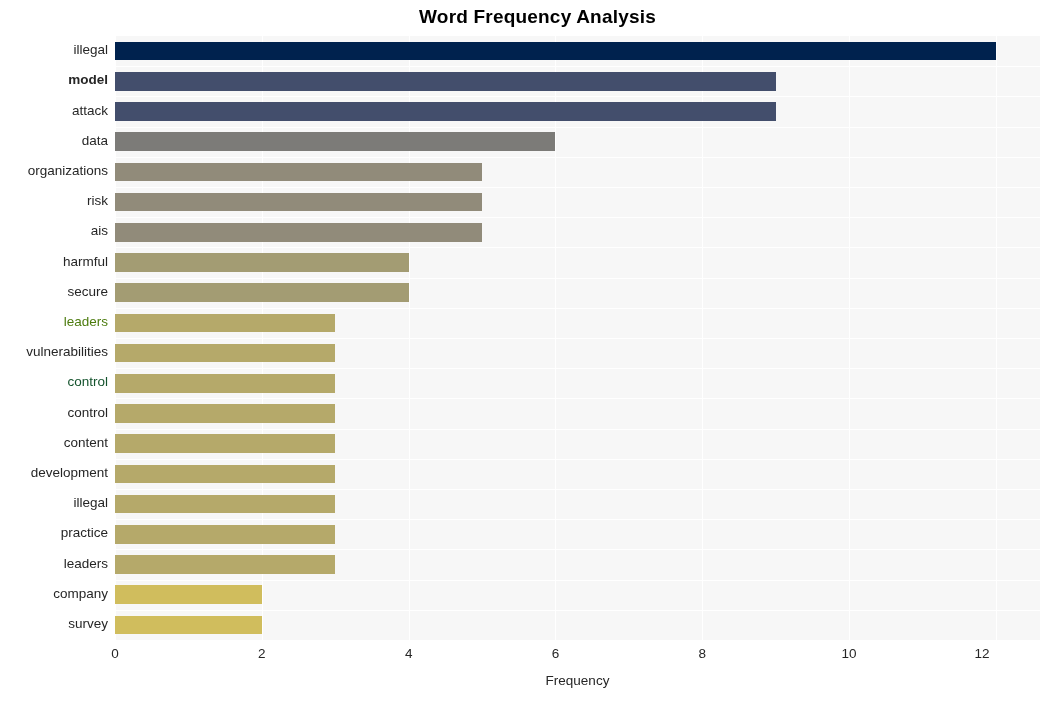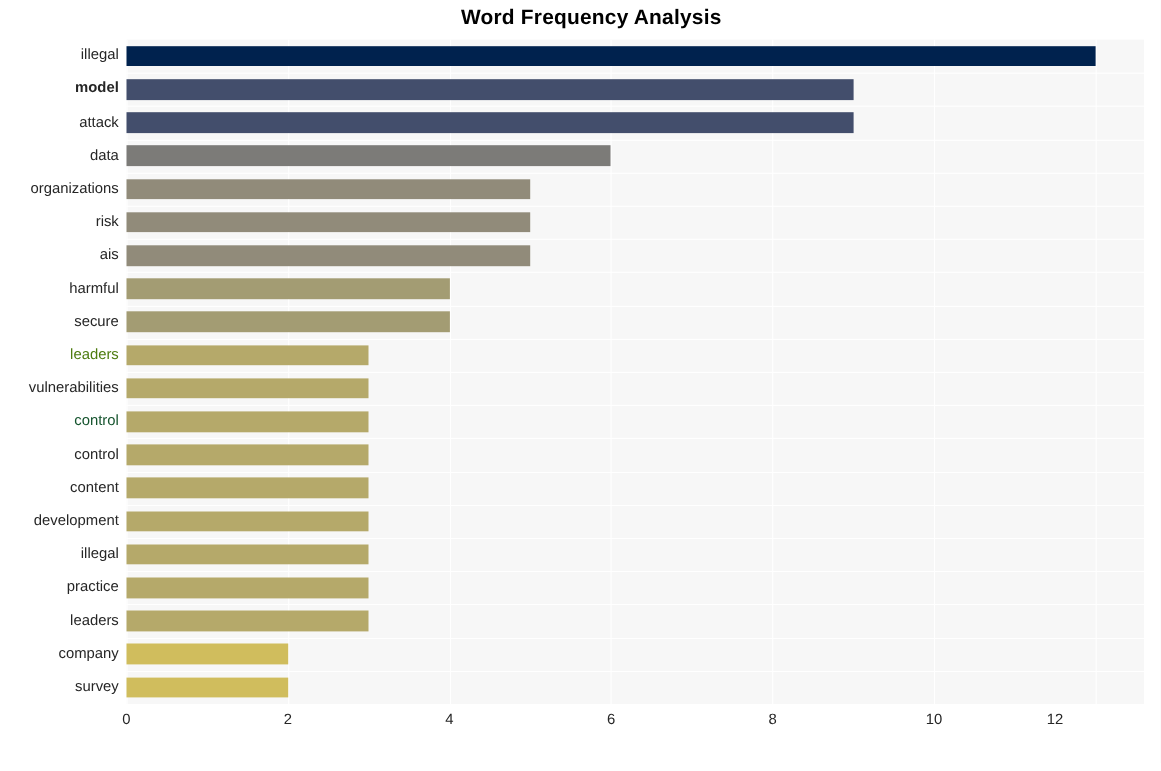--- a/index.html
+++ b/index.html
@@ -207,17 +207,18 @@
       <div class="y-tick-label" style="top: 579.9px; color: rgb(38, 38, 38);">survey</div>
     </div>
 
   <div id="x-tick-labels">
       <div class="x-tick-label" style="left: 0px; color: rgb(38, 38, 38);">0</div>
       <div class="x-tick-label" style="left: 146.825px; color: rgb(38, 38, 38);">2</div>
       <div class="x-tick-label" style="left: 293.651px; color: rgb(38, 38, 38);">4</div>
       <div class="x-tick-label" style="left: 440.476px; color: rgb(38, 38, 38);">6</div>
       <div class="x-tick-label" style="left: 587.302px; color: rgb(38, 38, 38);">8</div>
       <div class="x-tick-label" style="left: 734.127px; color: rgb(38, 38, 38);">10</div>
-      <div class="x-tick-label" style="left: 844px; color: rgb(38, 38, 38);">12</div>
+      <div class="x-tick-label" style="left: 867px; color: rgb(38, 38, 38);">12</div>
     </div>
 
+  <div id="x-axis-label">Frequency</div>
 
 </div>
 
 </body></html>

